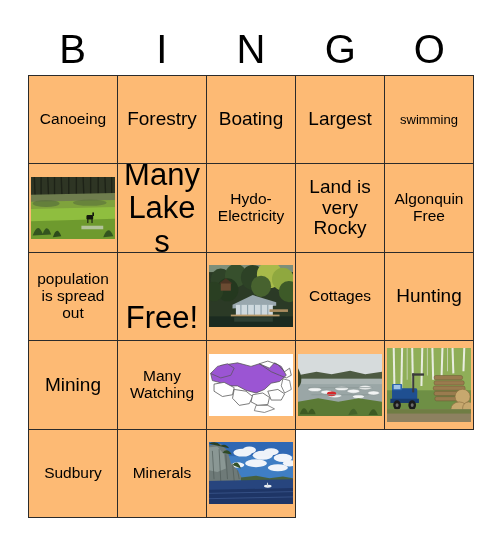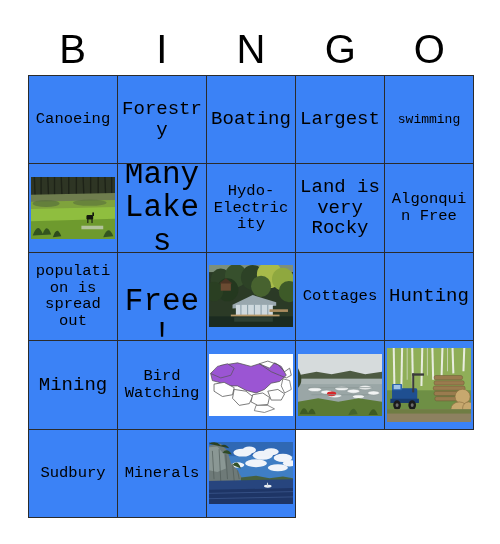--- a/index.html
+++ b/index.html
@@ -64,22 +64,21 @@
   .cell {
     border-right: 1.5px solid #2b2b2b;
     border-bottom: 1.5px solid #2b2b2b;
     box-sizing: border-box;
     position: relative;
     display: flex;
     align-items: center;
     justify-content: center;
     padding: 2px;
     overflow: hidden;
-    background: #3b82f6;
-    font-family: Liberation Mono, monospace;
+    background: #fdba74;
   }
   .cell-text {
     text-align: center;
     line-height: 1.08;
     word-break: break-word;
     hyphens: none;
     width: 100%;
     padding: 0 2px;
     box-sizing: border-box;
   }
@@ -225,21 +224,21 @@
       <div class="cell">
         <div class="cell-text sz-normal">Cottages</div>
       </div>
       <div class="cell">
         <div class="cell-text sz-med">Hunting</div>
       </div>
       <div class="cell">
         <div class="cell-text sz-med">Mining</div>
       </div>
       <div class="cell">
-        <div class="cell-text sz-normal">Bird Watching</div>
+        <div class="cell-text sz-normal">Many Watching</div>
       </div>
       <div class="cell">
         <div class="cell-image" aria-label="Map of Ontario highlighted in purple">
           <svg viewBox="0 0 100 70" preserveAspectRatio="none">
         <rect width="100" height="70" fill="#ffffff"></rect>
         <path d="M2 22 L14 13 L34 10 L50 14 L60 11 L72 16 L78 10 L86 14 L92 24
                  L84 31 L74 33 L66 40 L56 44 L44 41 L34 36 L22 36 L12 32 L4 30 Z" fill="#9B55D3" stroke="#555555" stroke-width="0.9" stroke-linejoin="round"></path>
         <path d="M2 22 L10 14 L22 11 L30 16 L26 24 L14 27 Z" fill="#9B55D3" stroke="#555555" stroke-width="0.8"></path>
         <path d="M60 11 L70 8 L82 12 L90 20 L96 16 L98 24 L92 27 L84 24 L74 20 Z" fill="none" stroke="#555555" stroke-width="0.9"></path>
         <path d="M6 34 L18 32 L30 38 L28 46 L16 48 L6 42 Z" fill="#ffffff" stroke="#555555" stroke-width="0.9"></path>

